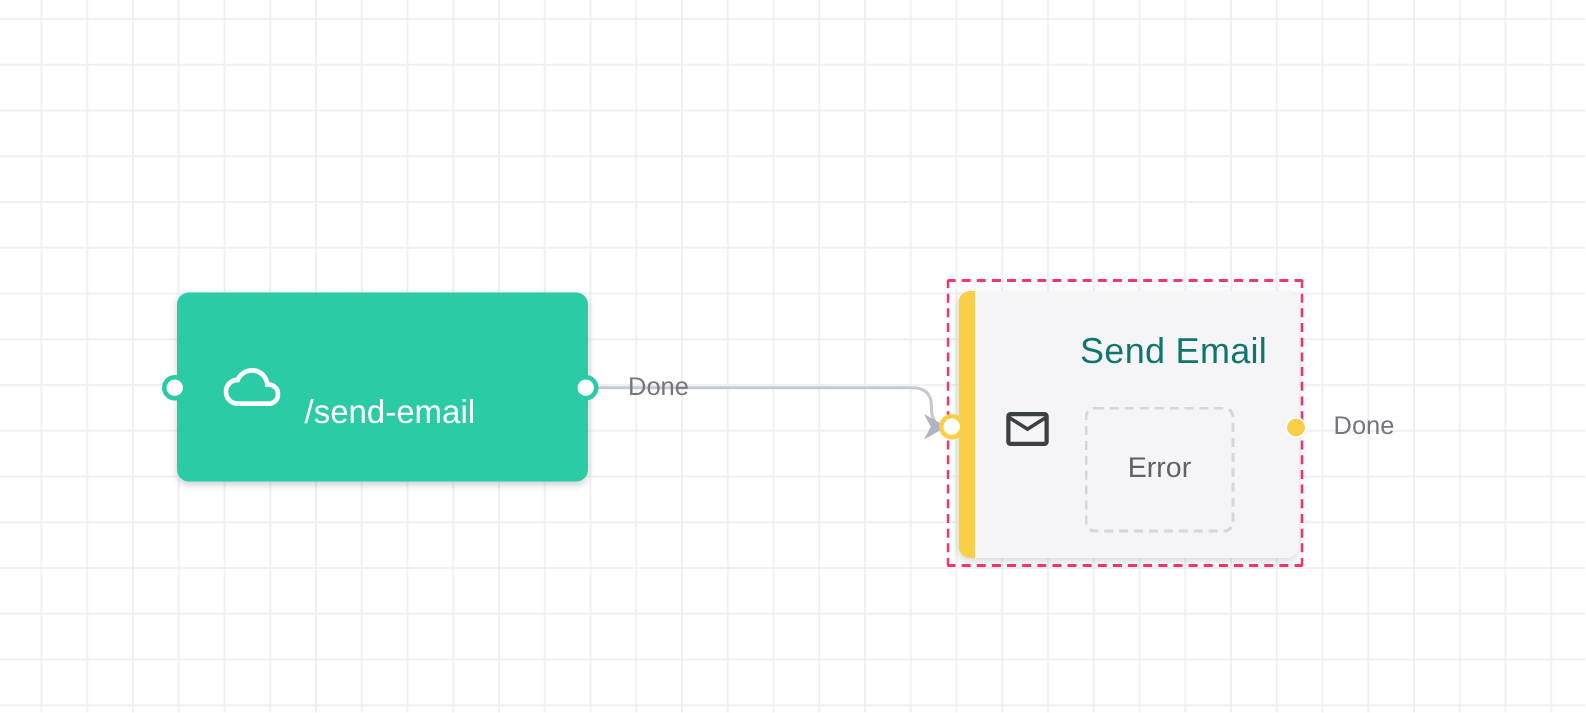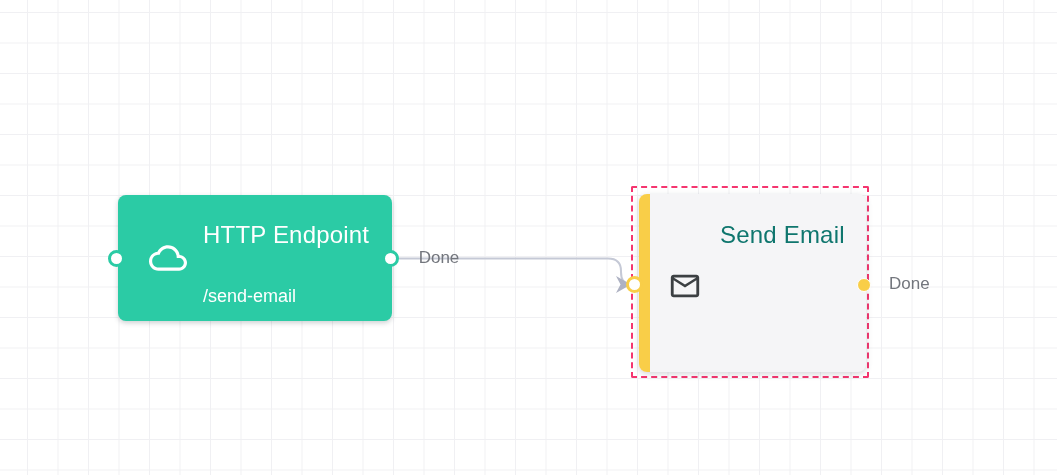--- a/index.html
+++ b/index.html
@@ -23,22 +23,22 @@
     position:absolute; left:118px; top:195px; width:274px; height:126px;
     background:#2bcba5; border-radius:8px;
     box-shadow:0 2px 5px rgba(60,70,80,0.25);
   }
   .node-http .n-icon { position:absolute; left:30px; top:50%; transform:translateY(-50%); width:40px; height:40px; display:flex; align-items:center; justify-content:center; }
   .node-http .n-title {
     position:absolute; left:85px; top:26px; white-space:nowrap;
     color:#ffffff; font-size:24px; font-weight:400; letter-spacing:0.2px;
   }
   .node-http .n-sub {
-    position:absolute; left:85px; top:91px; white-space:nowrap;
-    color:#ffffff; font-size:18px; font-weight:400;
+    position:absolute; left:85px; top:67px; white-space:nowrap;
+    color:#ffffff; font-size:22px; font-weight:400;
   }
 
   
   .port { position:absolute; border-radius:50%; }
   .port-http-in  { left:108px; top:250px; width:17px; height:17px; background:#fff; border:3px solid #2bcba5; }
   .port-http-out { left:382px; top:250px; width:17px; height:17px; background:#fff; border:3px solid #2bcba5; }
   .port-mail-in  { left:626px; top:276px; width:17px; height:17px; background:#fff; border:3px solid #f9ce48; z-index:6; }
   .port-mail-out { left:857px; top:278px; width:14px; height:14px; background:#f9ce48; border:1px solid #fff; z-index:6; }
 
   
@@ -84,35 +84,37 @@
     <path d="M 391 258.5 L 608 258.5 Q 621 258.5 621 271 L 621 272 Q 621 284 630 284.5" fill="none" stroke="#c5c9d6" stroke-width="2" stroke-linecap="round"></path>
     <polygon points="631,284.5 616,276 620.5,284.5 616,293" fill="#aeb2c3"></polygon>
   </svg>
 
   <div class="node-http">
     <div class="n-icon">
       <svg width="38" height="38" viewBox="0 0 24 24">
         <path fill="#ffffff" d="M19.35 10.04C18.67 6.59 15.64 4 12 4 9.11 4 6.6 5.64 5.35 8.04 2.34 8.36 0 10.91 0 14c0 3.31 2.69 6 6 6h13c2.76 0 5-2.24 5-5 0-2.64-2.05-4.78-4.65-4.96zM19 18H6c-2.21 0-4-1.79-4-4s1.79-4 4-4h.71C7.37 7.69 9.48 6 12 6c3.04 0 5.5 2.46 5.5 5.5v.5H19c1.66 0 3 1.34 3 3s-1.34 3-3 3z"></path>
       </svg>
     </div>
-    <div class="n-title">HTTP Endpoint</div>
     <div class="n-sub">/send-email</div>
   </div>
 
   <div class="edge-label">Done</div>
 
   <div class="selection">
     <div class="node-mail">
       <div class="accent-bar"></div>
       <div class="n-title">Send Email</div>
       <div class="n-icon">
         <svg width="34" height="34" viewBox="0 0 24 24">
           <path fill="#3c4043" d="M22 6c0-1.1-.9-2-2-2H4c-1.1 0-2 .9-2 2v12c0 1.1.9 2 2 2h16c1.1 0 2-.9 2-2V6zm-2 0l-8 5-8-5h16zm0 12H4V8l8 5 8-5v10z"></path>
         </svg>
       </div>
+      <div class="error-slot">
+        <span>Error</span>
+      </div>
     </div>
   </div>
 
   <div class="out-label">Done</div>
 
   <div class="port port-http-in"></div>
   <div class="port port-http-out"></div>
   <div class="port port-mail-in"></div>
   <div class="port port-mail-out"></div>
 

